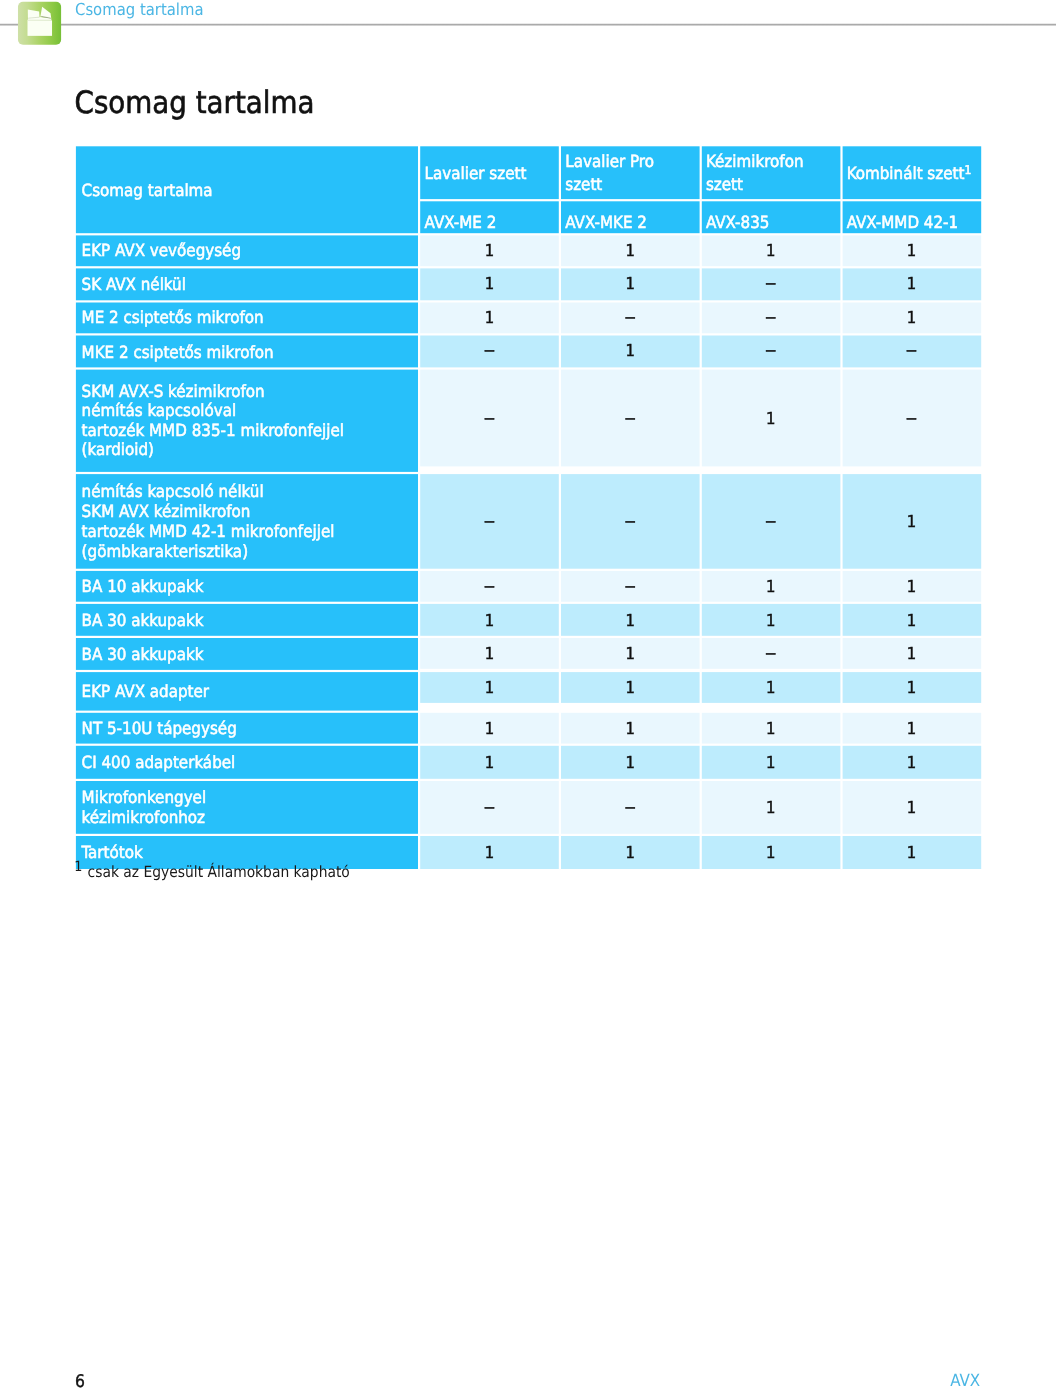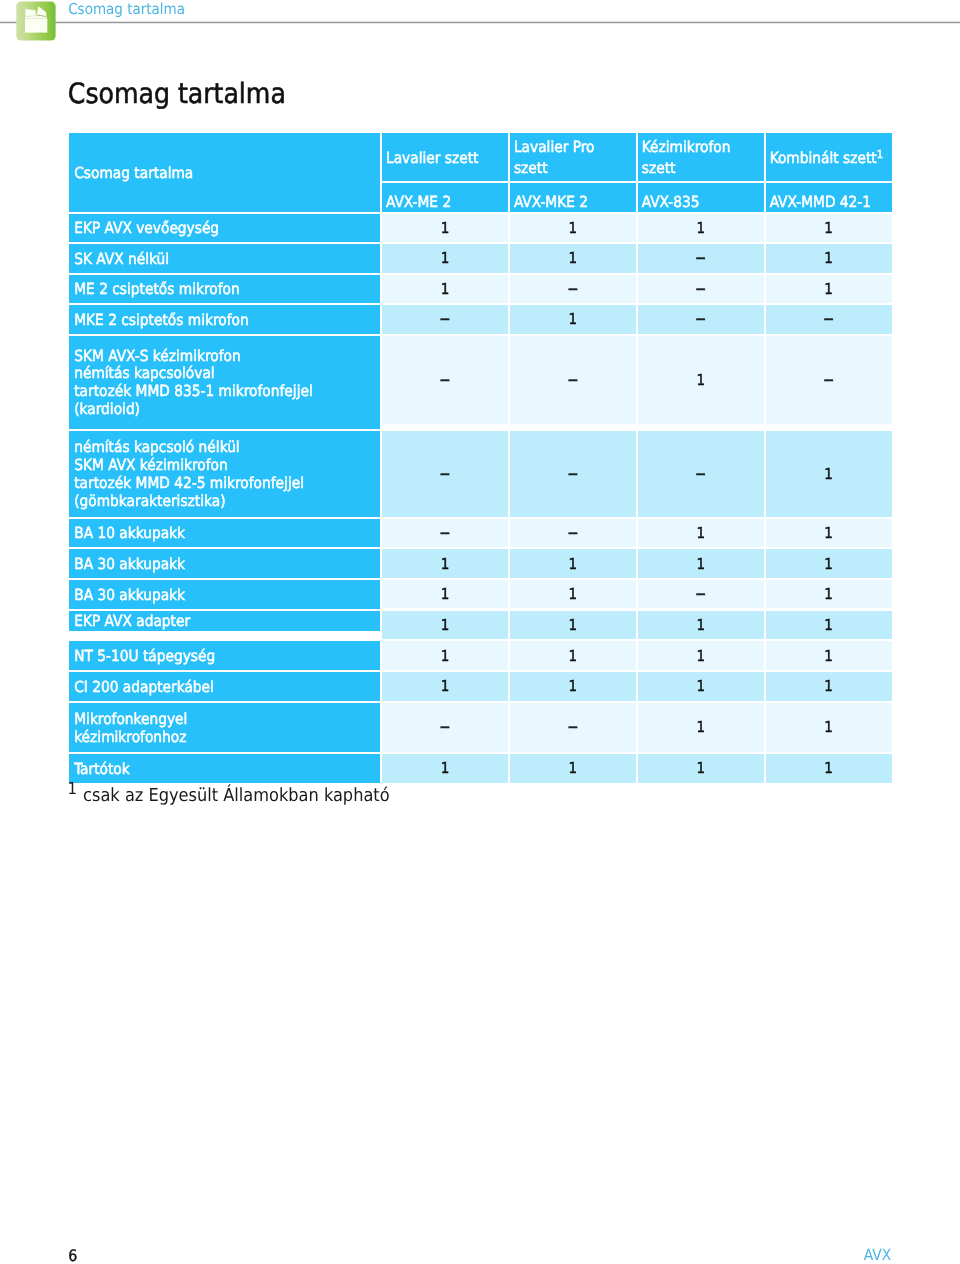--- a/index.html
+++ b/index.html
@@ -30,21 +30,21 @@
          padding:0 0 0 4px;display:flex;flex-direction:column;justify-content:center;align-items:stretch;}
   .hrow>.hcell:last-child{margin-right:0;}
   .hstack{display:flex;flex-direction:column;}
   .hrow{display:flex;}
   .lbl-corner{height:78.5px;}
   .hcell-name{height:48px;}
   .hcell-model{height:28.5px;justify-content:flex-end;}
   .r-a{background:#e9f7fe;}
   .r-b{background:#bdecfd;}
 
-  .footnote{position:absolute;left:67.5px;top:785px;font-family:"DejaVu Sans",sans-serif;font-stretch:condensed;font-size:18px;color:#1a1a1a;}
+  .footnote{position:absolute;left:67.5px;top:785px;font-family:"DejaVu Sans",sans-serif;font-stretch:condensed;font-size:14px;color:#1a1a1a;}
   .pg-num{position:absolute;left:68.2px;top:1246px;font-family:"DejaVu Sans",sans-serif;font-stretch:condensed;font-size:15.8px;color:#111;-webkit-text-stroke:0.35px #111;}
   .brand{position:absolute;left:863.8px;top:1245.5px;font-family:"DejaVu Sans",sans-serif;font-stretch:condensed;font-size:15.3px;color:#4bb6e4;}
   sup{font-size:0.72em;vertical-align:baseline;position:relative;top:-0.42em;line-height:0;}
   .footnote sup{font-size:0.92em;top:-0.40em;margin-right:0.06em;}
 </style>
 </head>
 <body>
 
 <div class="page">
   <div class="hdr-rule"></div>
@@ -154,21 +154,21 @@
         </div>
         <div class="cell dcell r-a" style="height:88.3px">−</div>
         <div class="cell dcell r-a" style="height:88.3px">−</div>
         <div class="cell dcell r-a" style="height:88.3px">1</div>
         <div class="cell dcell r-a" style="height:88.3px">−</div>
       </div>
       <div class="trow">
         <div class="cell lbl" style="height:86.3px">
           <span>némítás kapcsoló nélkül</span>
           <span>SKM AVX kézimikrofon</span>
-          <span>tartozék MMD 42-5 mikrofonfejjel</span>
+          <span>tartozék MMD 42-1 mikrofonfejjel</span>
           <span>(gömbkarakterisztika)</span>
         </div>
         <div class="cell dcell r-b" style="height:86.3px">−</div>
         <div class="cell dcell r-b" style="height:86.3px">−</div>
         <div class="cell dcell r-b" style="height:86.3px">−</div>
         <div class="cell dcell r-b" style="height:86.3px">1</div>
       </div>
       <div class="trow">
         <div class="cell lbl" style="height:28.5px">
           <span>BA 10 akkupakk</span>
@@ -190,40 +190,40 @@
       <div class="trow">
         <div class="cell lbl" style="height:29px">
           <span>BA 30 akkupakk</span>
         </div>
         <div class="cell dcell r-a" style="height:28.5px">1</div>
         <div class="cell dcell r-a" style="height:28.5px">1</div>
         <div class="cell dcell r-a" style="height:28.5px">−</div>
         <div class="cell dcell r-a" style="height:28.5px">1</div>
       </div>
       <div class="trow">
-        <div class="cell lbl" style="height:20px">
+        <div class="cell lbl" style="height:35px">
           <span>EKP AVX adapter</span>
         </div>
         <div class="cell dcell r-b" style="height:28.5px">1</div>
         <div class="cell dcell r-b" style="height:28.5px">1</div>
         <div class="cell dcell r-b" style="height:28.5px">1</div>
         <div class="cell dcell r-b" style="height:28.5px">1</div>
       </div>
       <div class="trow">
         <div class="cell lbl" style="height:28.5px">
           <span>NT 5-10U tápegység</span>
         </div>
         <div class="cell dcell r-a" style="height:28.5px">1</div>
         <div class="cell dcell r-a" style="height:28.5px">1</div>
         <div class="cell dcell r-a" style="height:28.5px">1</div>
         <div class="cell dcell r-a" style="height:28.5px">1</div>
       </div>
       <div class="trow">
         <div class="cell lbl" style="height:29.4px">
-          <span>CI 200 adapterkábel</span>
+          <span>CI 400 adapterkábel</span>
         </div>
         <div class="cell dcell r-b" style="height:29.4px">1</div>
         <div class="cell dcell r-b" style="height:29.4px">1</div>
         <div class="cell dcell r-b" style="height:29.4px">1</div>
         <div class="cell dcell r-b" style="height:29.4px">1</div>
       </div>
       <div class="trow">
         <div class="cell lbl" style="height:48.5px">
           <span>Mikrofonkengyel</span>
           <span>kézimikrofonhoz</span>

